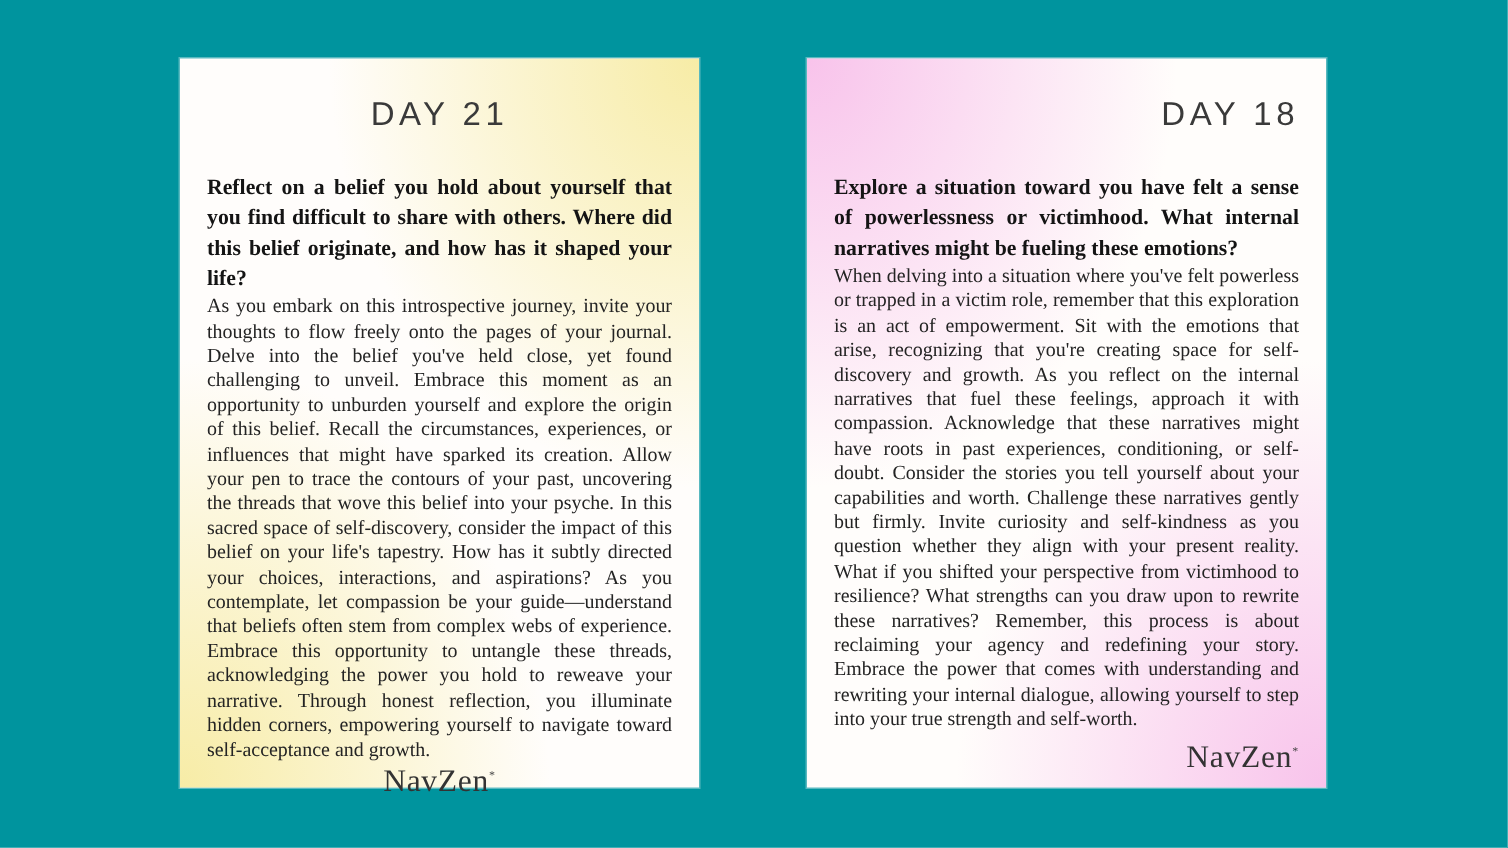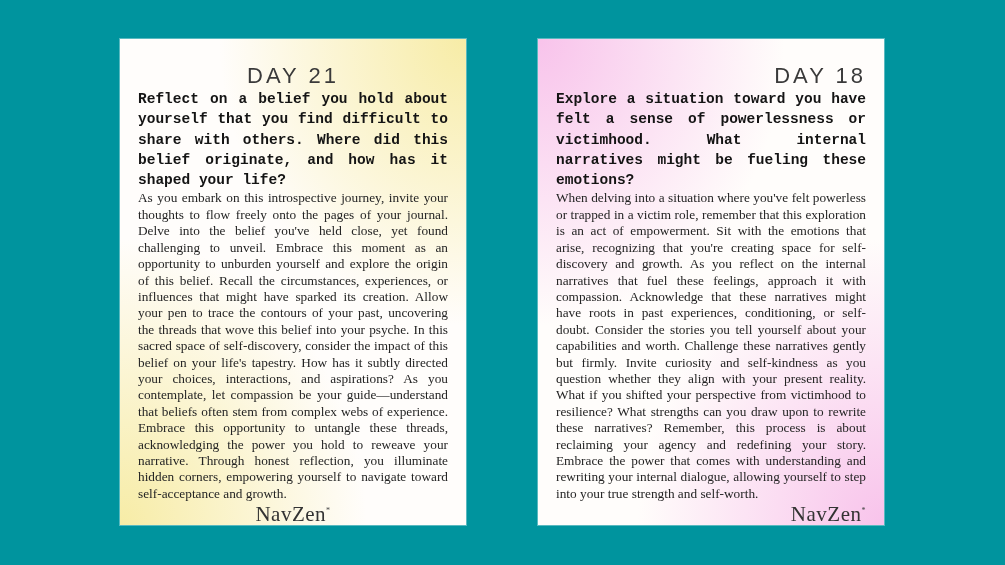--- a/index.html
+++ b/index.html
@@ -39,26 +39,26 @@
   .day-label {
     text-align: center;
     font-family: "Liberation Sans", sans-serif;
     font-weight: 400;
     font-size: 22px;
     letter-spacing: 3px;
     color: #3a3a3a;
     margin-top: 8px;
   }
   .prompt {
+    margin-top: 26px;
     font-weight: bold;
     font-size: 14.5px;
     line-height: 1.40;
     text-align: justify;
     color: #141414;
-    font-family: Liberation Mono, monospace;
   }
   .body-text {
     font-size: 13.3px;
     line-height: 1.235;
     text-align: justify;
     color: #242424;
   }
   .brand {
     margin-top: auto;
     text-align: center;

